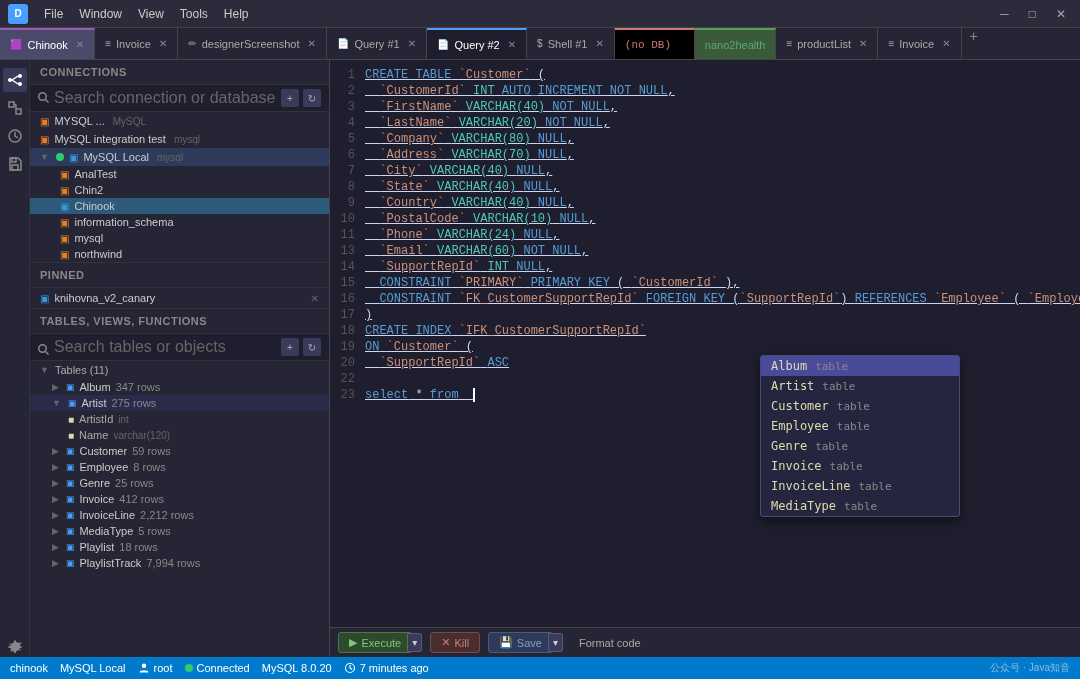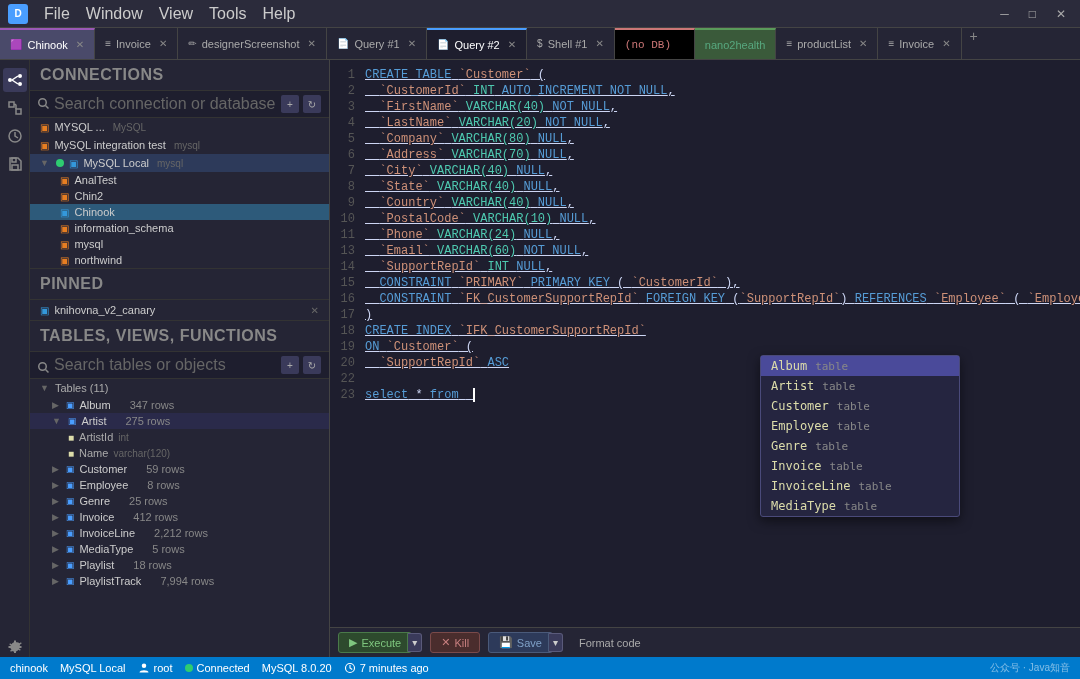--- a/index.html
+++ b/index.html
@@ -1,21 +1,21 @@
 <!DOCTYPE html>
 <html><head>
   <meta charset="utf-8">
   <style>
     * { box-sizing: border-box; margin: 0; padding: 0; }
     body { font-family: 'Segoe UI', Arial, sans-serif; font-size: 12px; background: #1e1e2e; color: #cdd6f4; display: flex; flex-direction: column; height: 679px; width: 1080px; overflow: hidden; }
 
     
     #top-menu-bar { background: #2b2b3b; display: flex; align-items: center; height: 28px; padding: 0 8px; gap: 16px; border-bottom: 1px solid #444; flex-shrink: 0; }
     #top-menu-bar .app-icon { width: 20px; height: 20px; background: #4a9eff; border-radius: 3px; display: flex; align-items: center; justify-content: center; color: white; font-size: 10px; font-weight: bold; }
-    #top-menu-bar .menu-item { color: #ccc; cursor: pointer; font-size: 16px; }
+    #top-menu-bar .menu-item { color: #ccc; cursor: pointer; font-size: 12px; }
 
     
     #tabs-row { background: #252535; display: flex; align-items: stretch; height: 32px; border-bottom: 1px solid #444; flex-shrink: 0; overflow: hidden; }
     .tab { display: flex; align-items: center; padding: 0 10px; gap: 5px; border-right: 1px solid #444; cursor: pointer; font-size: 11px; color: #aaa; white-space: nowrap; min-width: 80px; }
     .tab.active { background: #1e1e2e; color: #fff; border-top: 2px solid #4a9eff; }
     .tab.chinook-active { background: #4a4a6a; color: #fff; border-top: 2px solid #9b59b6; }
     .tab .tab-icon { font-size: 10px; }
     .tab .close-btn { margin-left: 3px; color: #888; font-size: 10px; }
     .tab-add { padding: 0 8px; color: #888; cursor: pointer; font-size: 14px; }
 
@@ -25,21 +25,21 @@
     
     #sidebar-icons { width: 30px; background: #252535; display: flex; flex-direction: column; align-items: center; padding-top: 8px; gap: 4px; border-right: 1px solid #333; flex-shrink: 0; }
     .side-icon { width: 24px; height: 24px; display: flex; align-items: center; justify-content: center; color: #888; cursor: pointer; border-radius: 3px; font-size: 14px; }
     .side-icon:hover, .side-icon.active { color: #fff; background: #3a3a5a; }
 
     
     #left-panel { width: 300px; background: #252535; display: flex; flex-direction: column; border-right: 1px solid #444; flex-shrink: 0; overflow: hidden; }
 
     
     #connections-section { flex-shrink: 0; }
-    .section-header { padding: 6px 10px; font-size: 16px; font-weight: bold; color: #888; letter-spacing: 0.5px; border-bottom: 1px solid #333; }
+    .section-header { padding: 6px 10px; font-size: 11px; font-weight: bold; color: #888; letter-spacing: 0.5px; border-bottom: 1px solid #333; }
     .search-bar { display: flex; align-items: center; padding: 4px 8px; background: #1e1e2e; border-bottom: 1px solid #333; gap: 4px; }
     .search-input { flex: 1; background: transparent; border: none; outline: none; color: #ccc; font-size: 16px; }
     .search-input::placeholder { color: #666; }
     .search-actions { display: flex; gap: 4px; }
     .icon-btn { background: #3a3a5a; border: none; color: #aaa; cursor: pointer; width: 18px; height: 18px; border-radius: 2px; font-size: 10px; display: flex; align-items: center; justify-content: center; }
 
     .conn-list { overflow-y: auto; max-height: 220px; }
     .conn-item { display: flex; align-items: center; padding: 3px 10px; gap: 5px; cursor: pointer; font-size: 11px; color: #ccc; }
     .conn-item.active { background: #2d3a5a; }
     .conn-dot { width: 8px; height: 8px; border-radius: 50%; flex-shrink: 0; }
@@ -59,21 +59,21 @@
     #tables-section { flex: 1; overflow: hidden; display: flex; flex-direction: column; border-top: 1px solid #333; }
     .tables-search { display: flex; align-items: flex-end; padding: 4px 8px; background: #1e1e2e; border-bottom: 1px solid #333; gap: 4px; }
     .tables-list { flex: 1; overflow-y: auto; }
     .tables-list::-webkit-scrollbar { width: 4px; }
     .tables-list::-webkit-scrollbar-thumb { background: #555; }
 
     .group-header { display: flex; align-items: center; padding: 3px 10px; gap: 4px; font-size: 11px; color: #aaa; cursor: pointer; }
     .table-item { display: flex; align-items: center; padding: 2px 10px 2px 22px; gap: 5px; font-size: 11px; color: #ccc; cursor: pointer; }
     .table-item.expanded { background: #2a2a4a; }
     .table-icon { color: #4a9eff; font-size: 9px; }
-    .table-rows { color: #888; margin-left: 14px; }
+    .table-rows { color: #888; margin-left: 0; }
     .col-item { display: flex; align-items: center; padding: 2px 10px 2px 38px; gap: 5px; font-size: 11px; color: #aaa; }
     .col-type { color: #666; font-size: 10px; }
 
     
     #editor-area { flex: 1; display: flex; flex-direction: column; background: #1e1e2e; overflow: hidden; position: relative; }
     .editor-content { flex: 1; overflow: auto; padding: 8px 0; position: relative; }
     .code-line { display: flex; min-height: 16px; font-family: 'Consolas', 'Courier New', monospace; font-size: 12px; }
     .line-num { width: 35px; text-align: right; padding-right: 10px; color: #555; flex-shrink: 0; user-select: none; }
     .line-code { flex: 1; white-space: pre; color: #cdd6f4; text-decoration: underline; }
     .kw { color: #569cd6; }

